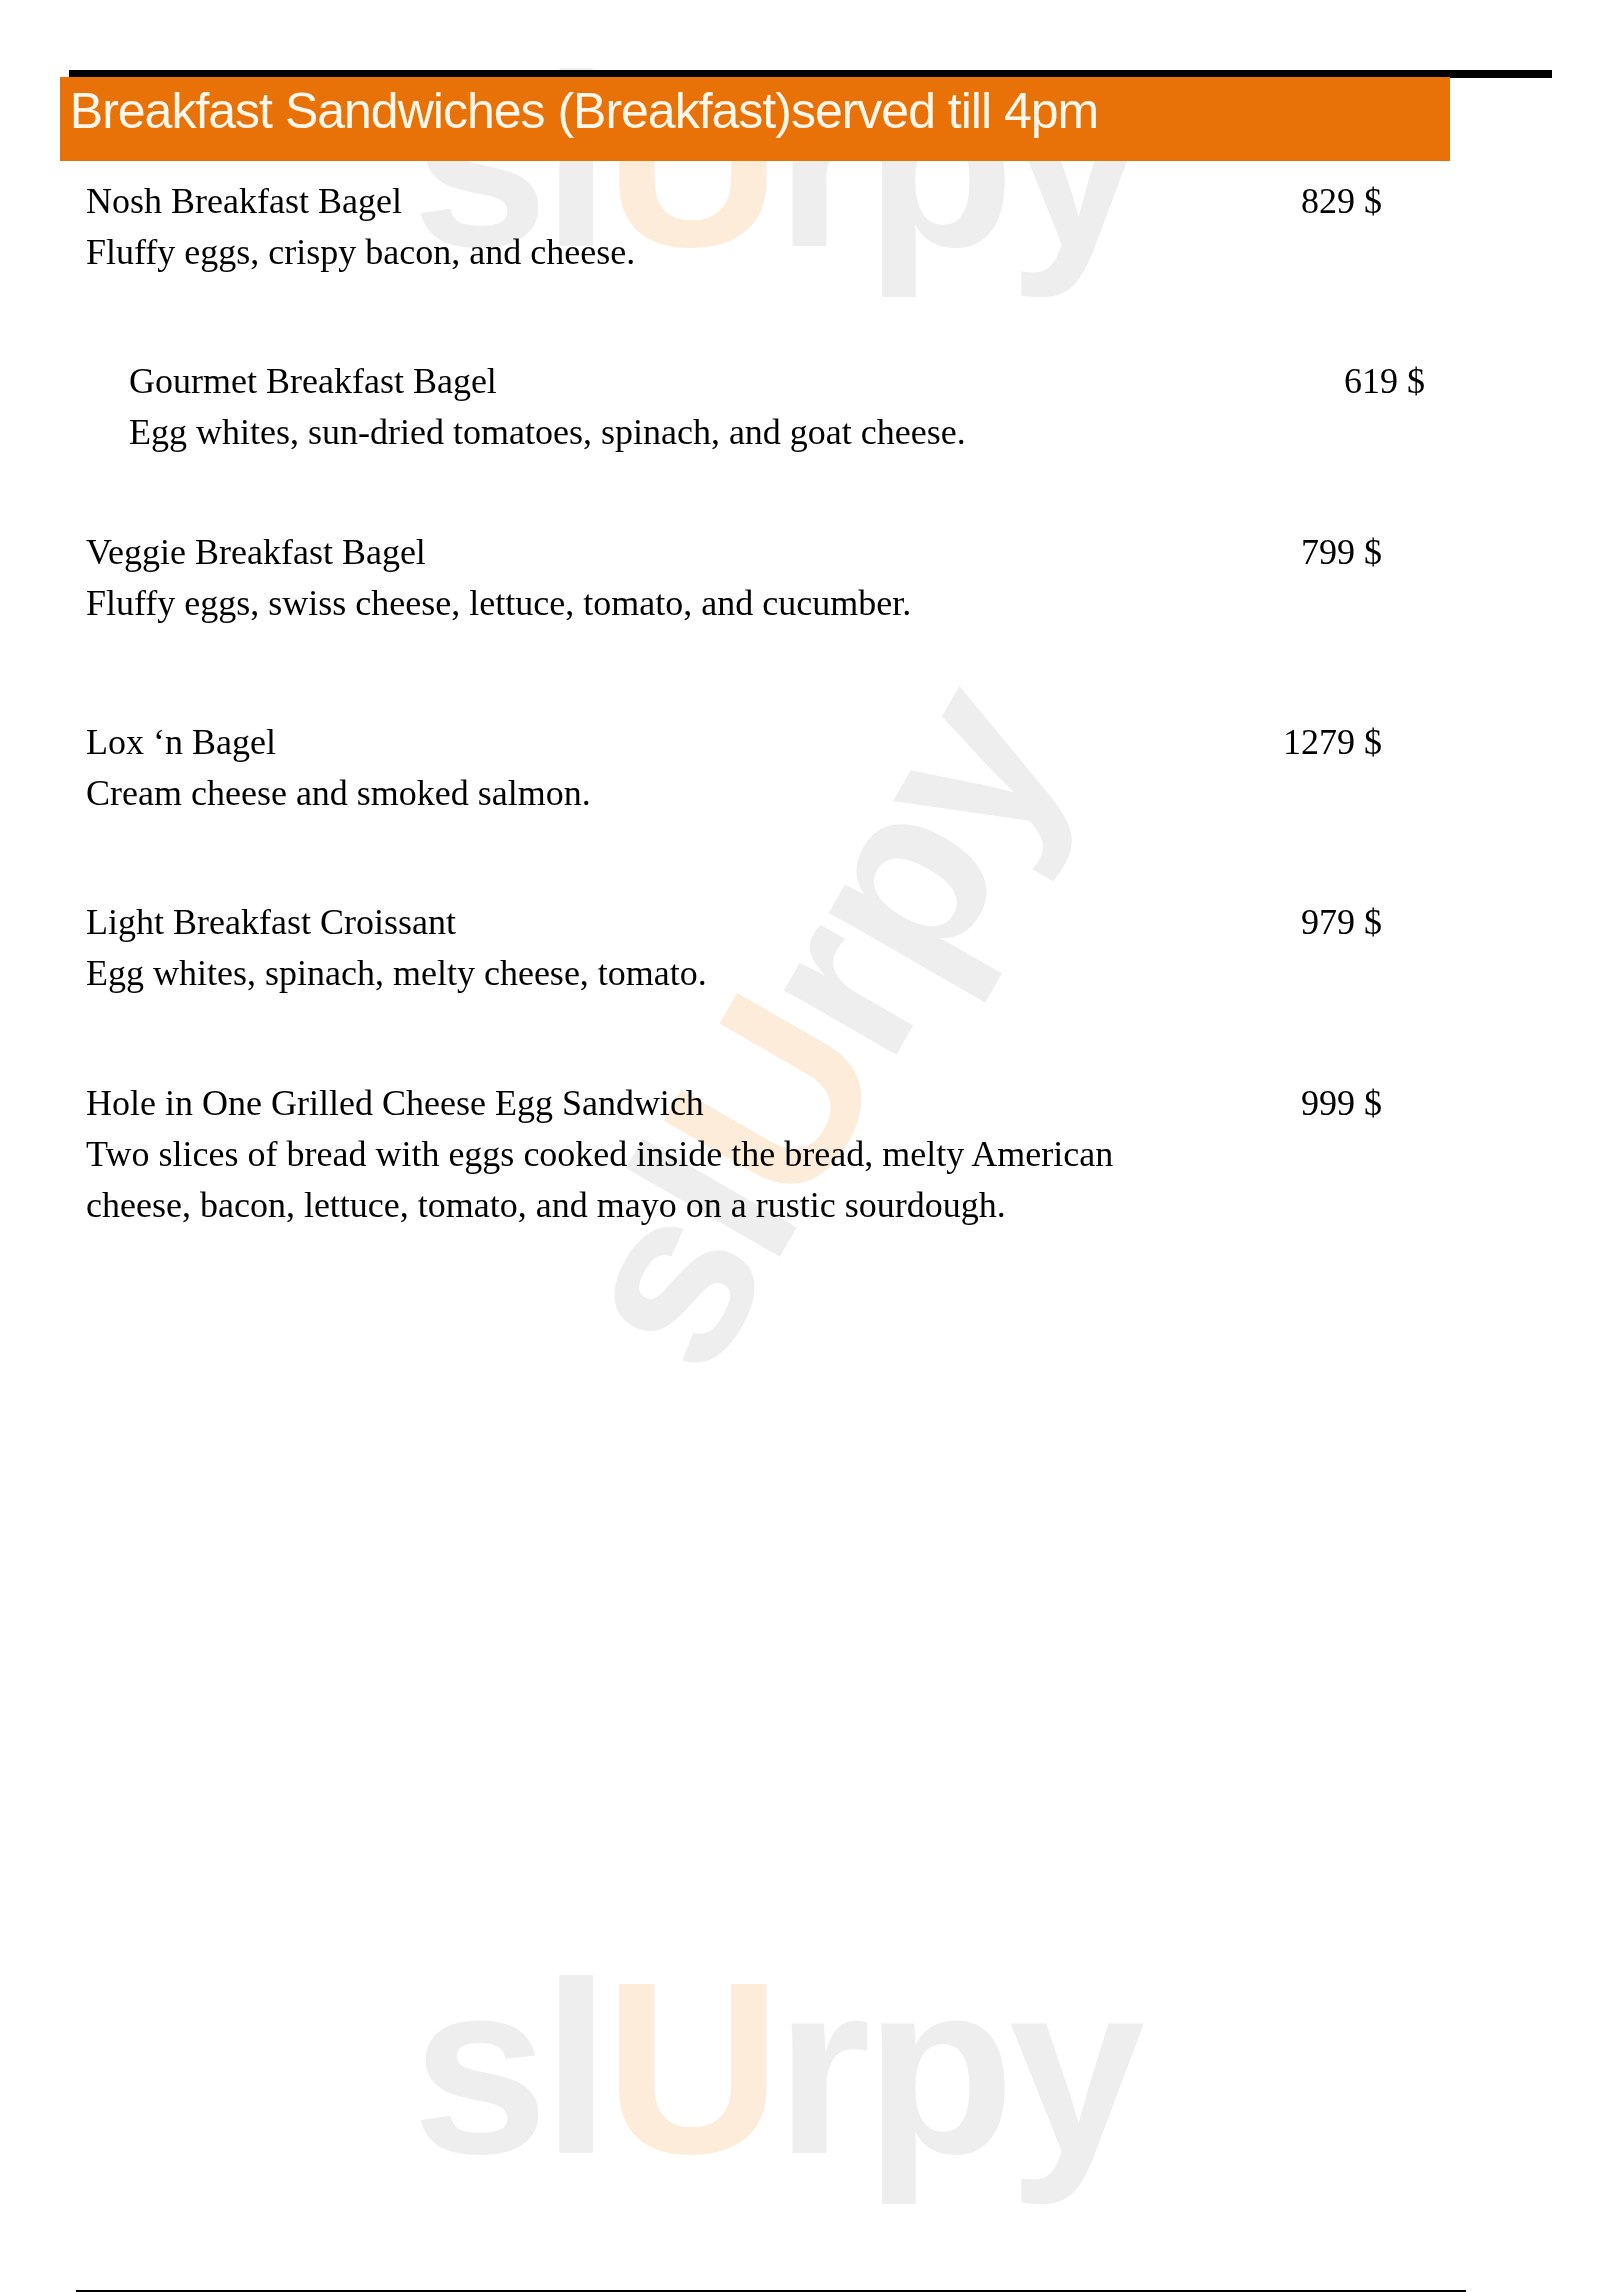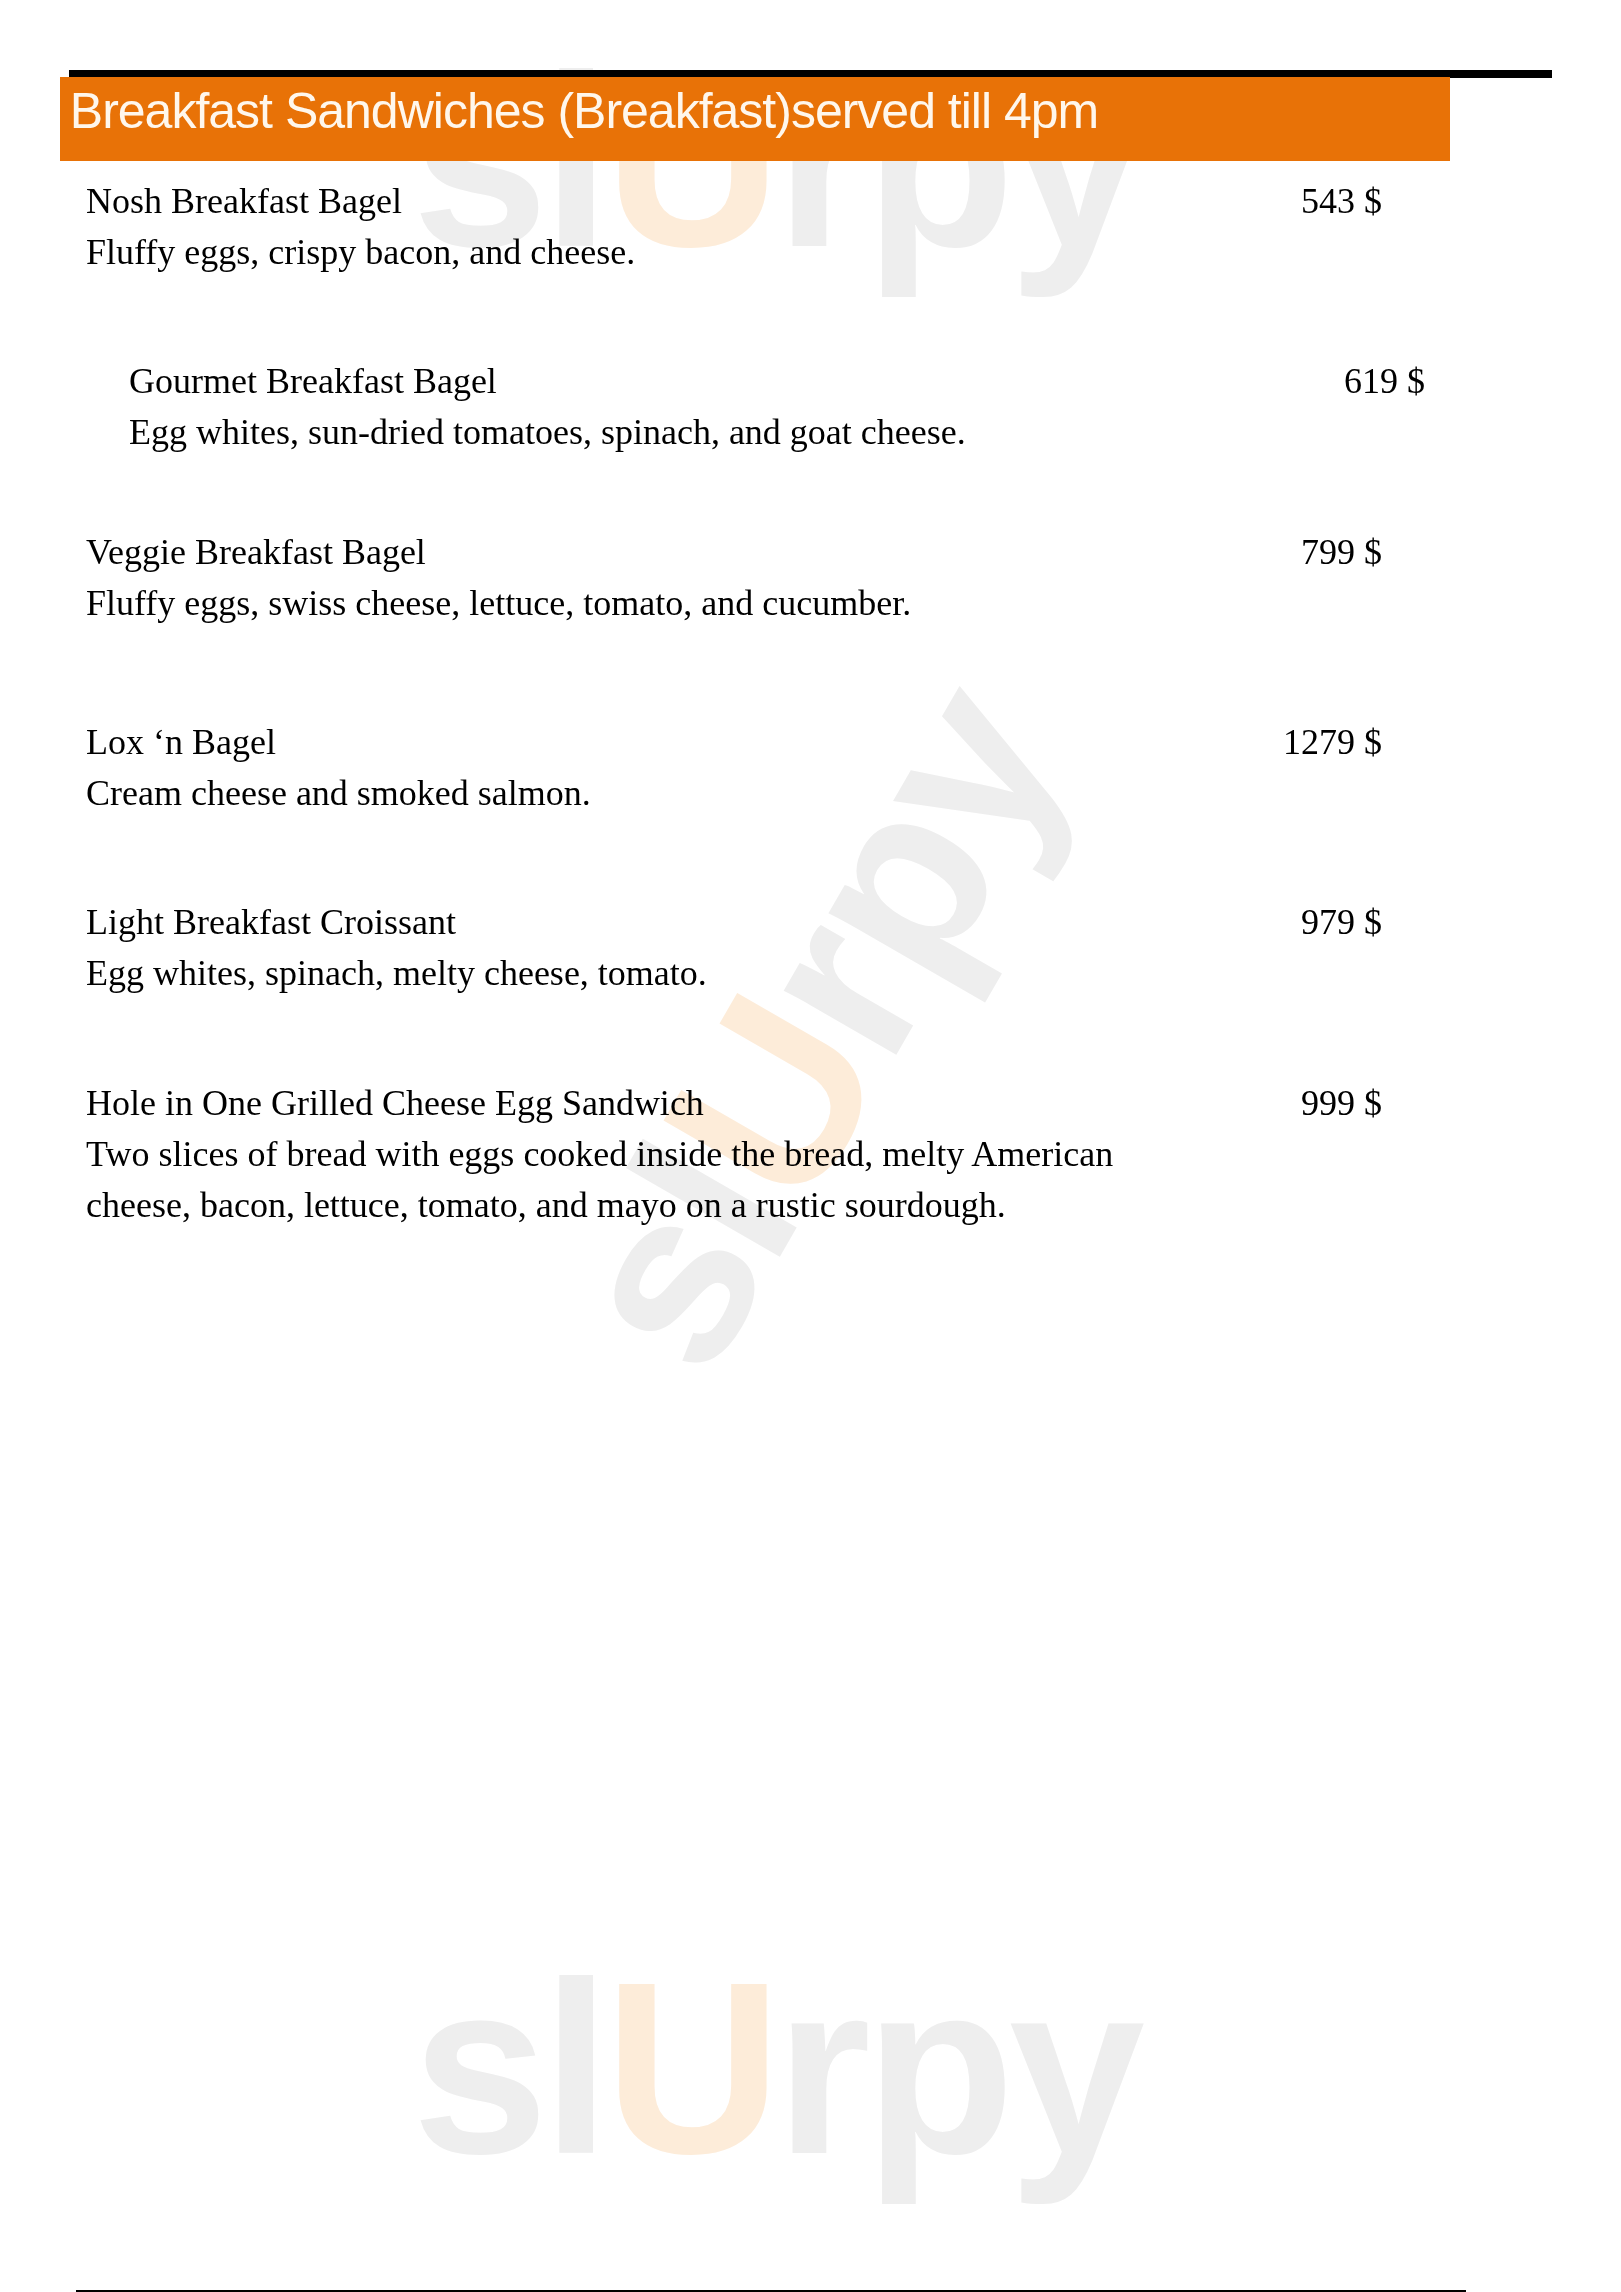--- a/index.html
+++ b/index.html
@@ -117,21 +117,21 @@
 
 <div class="top-rule"></div>
 
 <div class="header-bar">
   <div class="header-title">Breakfast Sandwiches (Breakfast)served till 4pm</div>
 </div>
 
 <div class="menu">
   <div class="item" style="top:0px;">
     <div class="item-name">Nosh Breakfast Bagel</div>
-    <div class="item-price">543 $</div>
+    <div class="item-price">829 $</div>
     <div class="item-desc">Fluffy eggs, crispy bacon, and cheese.</div>
   </div>
   <div class="item" style="top:180px;margin-left:43px;">
     <div class="item-name">Gourmet Breakfast Bagel</div>
     <div class="item-price">619 $</div>
     <div class="item-desc">Egg whites, sun-dried tomatoes, spinach, and goat cheese.</div>
   </div>
   <div class="item" style="top:351px;">
     <div class="item-name">Veggie Breakfast Bagel</div>
     <div class="item-price">799 $</div>

